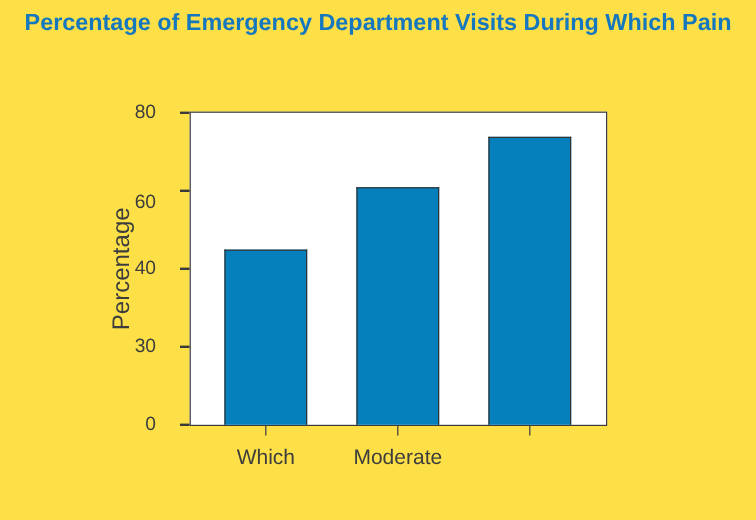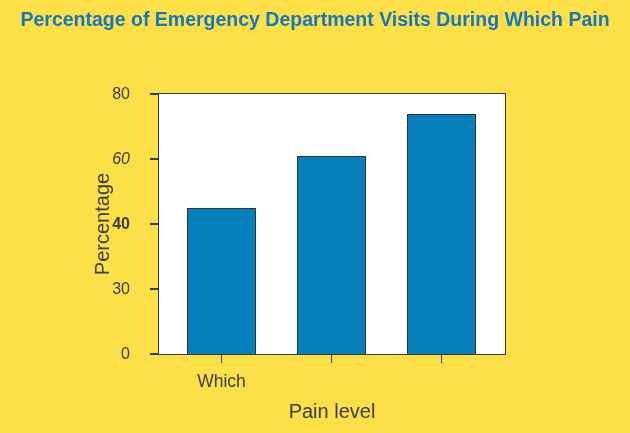--- a/index.html
+++ b/index.html
@@ -103,29 +103,29 @@
   </div>
 
   <div class="ylabel">Percentage</div>
 
   <div class="plot">
       <div class="bar" style="left: 28px; width: 69px; height: 146.25px; background: rgb(6, 128, 188); border-color: rgb(51, 51, 51);"></div>
       <div class="xtick-mark" style="left: 61.75px;"></div>
       <div class="xcat-label" style="left: 62.5px;">Which</div>
       <div class="bar" style="left: 138px; width: 69px; height: 198.25px; background: rgb(6, 128, 188); border-color: rgb(51, 51, 51);"></div>
       <div class="xtick-mark" style="left: 171.75px;"></div>
+      <div class="xcat-label" style="left: 172.5px;">Moderate</div>
       <div class="bar" style="left: 248px; width: 69px; height: 240.5px; background: rgb(6, 128, 188); border-color: rgb(51, 51, 51);"></div>
       <div class="xtick-mark" style="left: 281.75px;"></div>
       <div class="ytick-mark" style="top: 259.25px;"></div>
       <div class="ytick-label" style="top: 260px;">0</div>
       <div class="ytick-mark" style="top: 194.25px;"></div>
       <div class="ytick-label" style="top: 195px;">30</div>
       <div class="ytick-mark" style="top: 129.25px;"></div>
-      <div class="ytick-label" style="top: 130px; font-weight: bold;">40</div>
+      <div class="ytick-label" style="top: 130px;">40</div>
       <div class="ytick-mark" style="top: 64.25px;"></div>
-      <div class="ytick-label" style="top: 65px; font-style: italic;">60</div>
+      <div class="ytick-label" style="top: 75px;">60</div>
       <div class="ytick-mark" style="top: -0.75px;"></div>
       <div class="ytick-label" style="top: 0px;">80</div>
     </div>
 
-  <div class="xlabel">Pain level</div>
 
 </div>
 
 </body></html>

